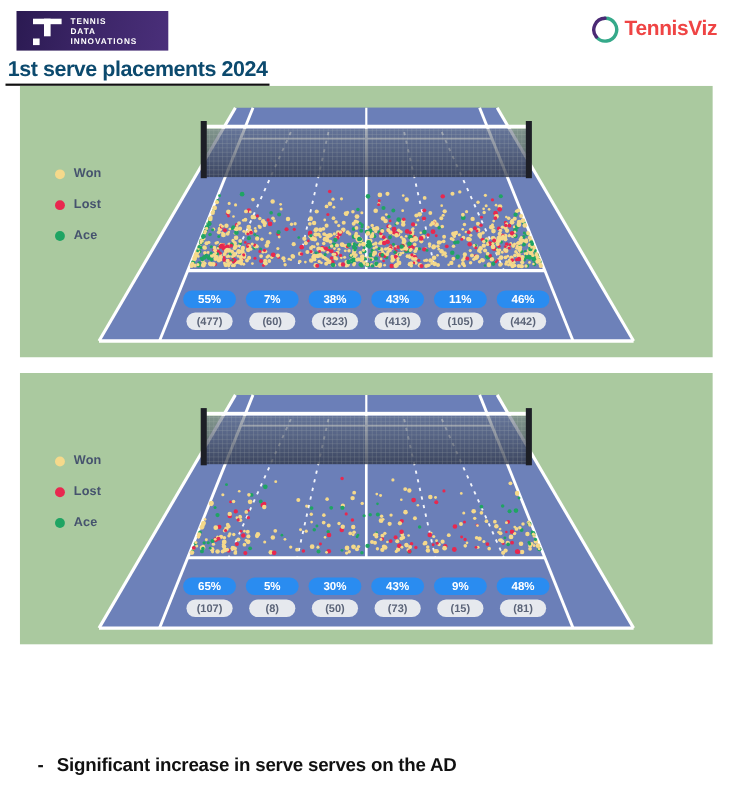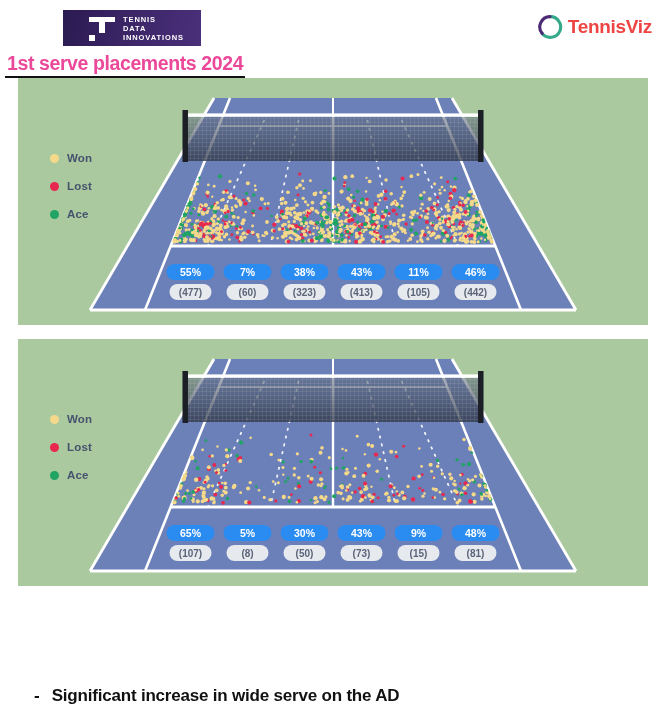--- a/index.html
+++ b/index.html
@@ -11,21 +11,21 @@
     overflow:hidden;
     position:relative;
   }
 
   
   .header { position:relative; height:52px; }
   .tdi-logo {
     position:absolute; left:15px; top:10px;
     width:138px; height:36px;
     background:linear-gradient(100deg,#2b1a52 0%,#3b2566 45%,#4a2f7a 100%);
-    display:flex; align-items:center; padding:0 23px;margin-left:48px;
+    display:flex; align-items:center; padding:0 12px;
   }
   .tdi-mark { width:34px; height:30px; position:relative; flex:0 0 auto; }
   .tdi-mark .bar { position:absolute; left:3px; top:4px; width:26px; height:5px; background:#fff; }
   .tdi-mark .stem { position:absolute; left:13px; top:4px; width:6px; height:16px; background:#fff; }
   .tdi-mark .dot { position:absolute; left:3px; top:22px; width:6px; height:6px; background:#fff; }
   .tdi-text { display:flex; flex-direction:column; justify-content:center; margin-left:3px; }
   .tdi-text span {
     color:#fff; font-size:7.5px; font-weight:bold;
     letter-spacing:0.9px; line-height:9px;
     font-family:"Liberation Sans", sans-serif;
@@ -33,21 +33,21 @@
 
   .tv-logo {
     position:absolute; right:14px; top:14px;
     display:flex; align-items:center; gap:5px;
   }
   .tv-ring { width:26px; height:26px; flex:0 0 auto; }
   .tv-name { font-size:19px; font-weight:bold; color:#ef4444; letter-spacing:-0.3px; }
 
   
   .sec-title {
-    font-size:19.5px; font-weight:bold; color:#ec4899;
+    font-size:19.5px; font-weight:bold; color:#0c4a6e;
     letter-spacing:-0.4px;
     display:inline-block;
     border-bottom:2.5px solid #111;
     padding:0 2px 1px 2px;
     margin-left:5px;
   }
 
   .panel { position:relative; }
   .court-wrap { position:relative; margin:0 18px; }
   .court-wrap svg { display:block; width:100%; height:auto; }
@@ -1732,14 +1732,14 @@
       <div class="legend-row">
         <span class="legend-swatch" style="background:#1fa463"></span>
         <span class="legend-label">Ace</span>
       </div>
     </div>
   </div>
 </div>
 
 <div class="footnote">
   <span class="dash">-</span>
-  <span class="txt">Significant increase in wide serve on the AD</span>
+  <span class="txt">Significant increase in serve serves on the AD</span>
 </div>
 
 </body></html>

